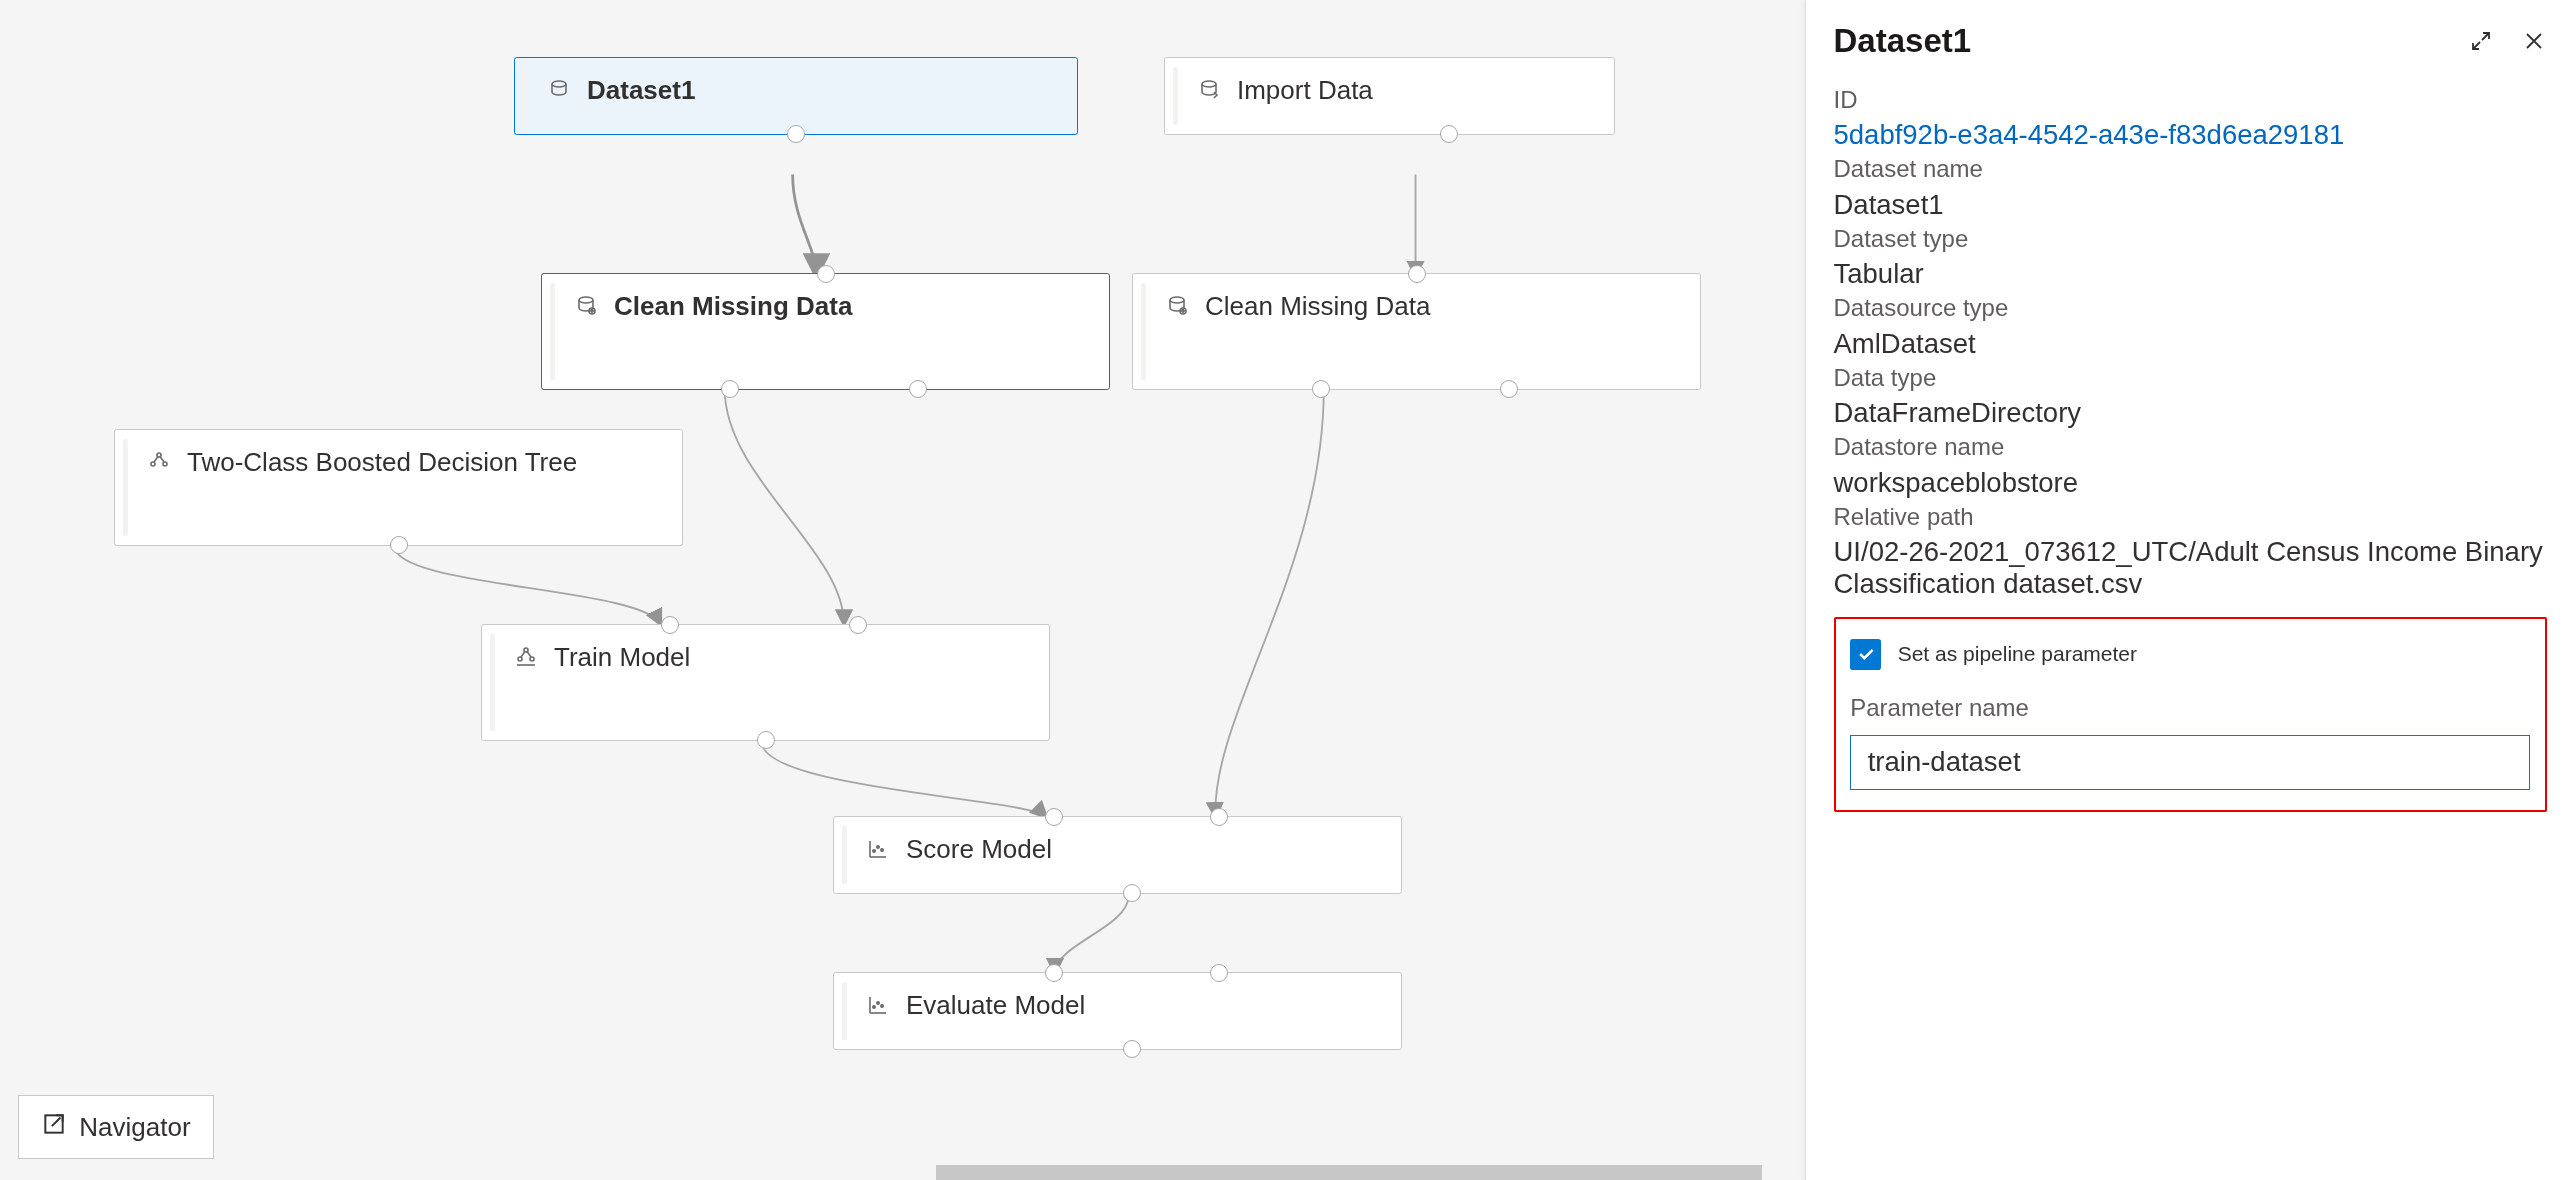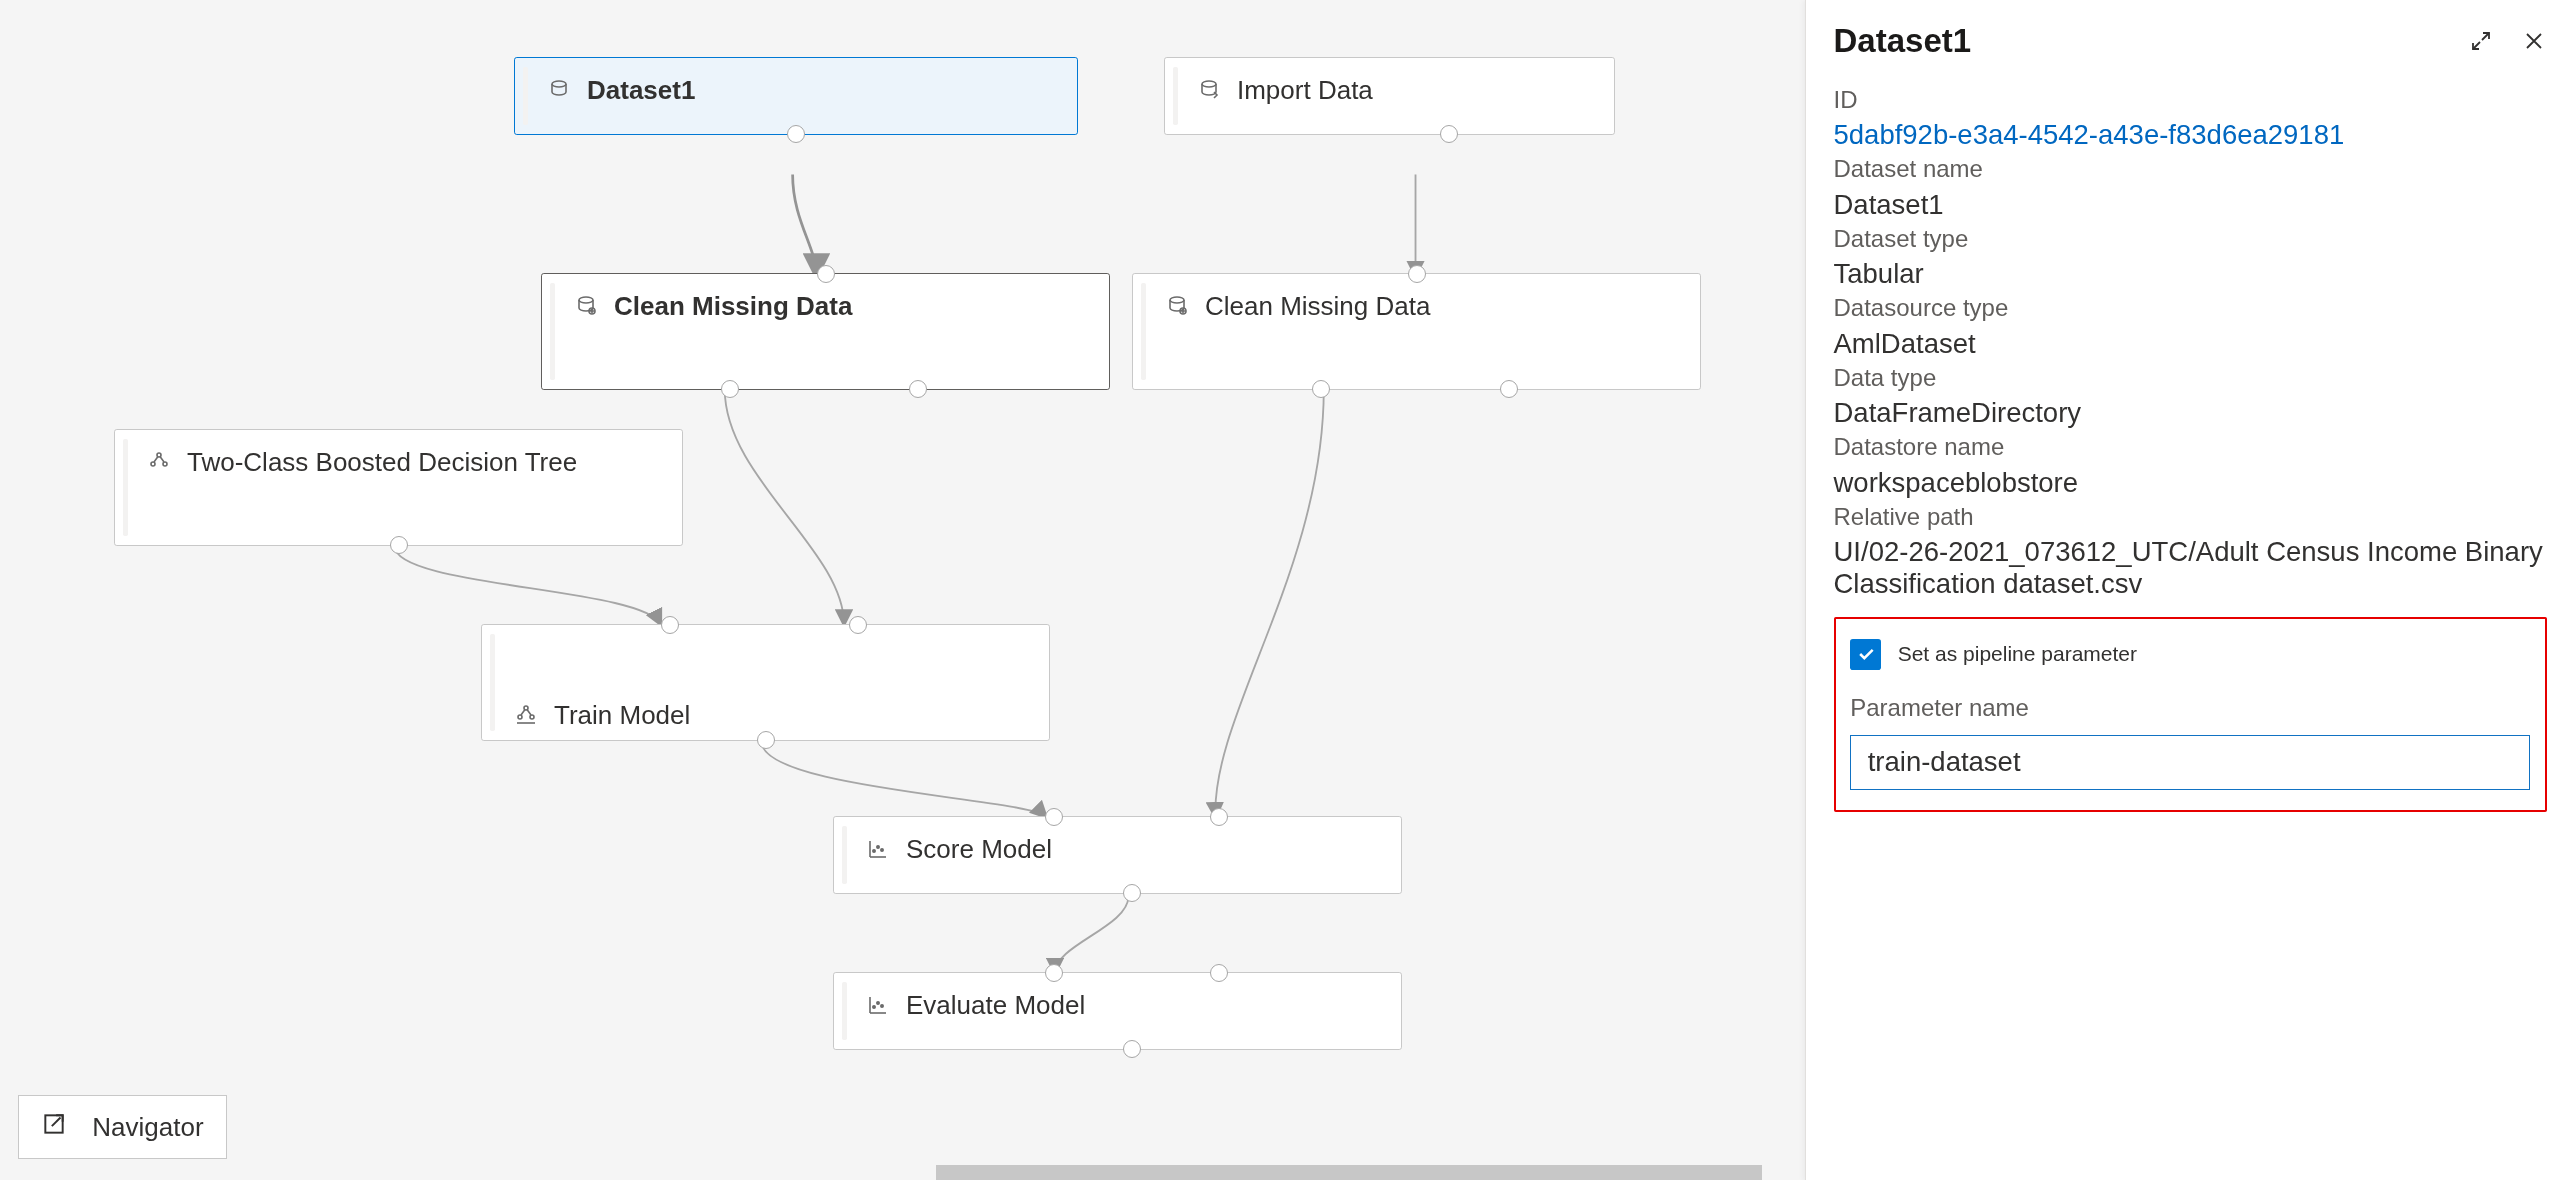--- a/index.html
+++ b/index.html
@@ -58,21 +58,21 @@
   .checkbox { width:31px; height:31px; background:#0078d4; border-radius:2.8px; display:flex; align-items:center; justify-content:center; }
   .checkbox svg { width:20px; height:20px; color:#fff; }
   .checkbox-label { font-size:21px; color:#323130; }
   .param-name-label { font-size:24px; color:#605e5c; margin-top:24px; }
   .param-input { margin-top:13px; width:100%; height:55px; border:1.8px solid #1172c3; font-size:27.5px; padding:0 16.5px; color:#323130; outline:none; }
 
   
   .navigator {
     position:absolute; left:18.3px; bottom:22px;
     background:#fff; border:0.9px solid #c8c8c8; height:64px;
-    display:flex; align-items:center; gap:25px; padding:0 22px; font-size:26px; color:#323130;
+    display:flex; align-items:center; gap:12px; padding:0 22px; font-size:26px; color:#323130;
   }
 
   
   .hscroll { position:absolute; left:936px; bottom:0; height:16.5px; width:826px; background:#c7c7c7; }
 </style>
 </head>
 <body>
 
 <div class="app">
 
@@ -174,21 +174,21 @@
               <circle cx="6" cy="14" r="2"></circle>
               <circle cx="18" cy="14" r="2"></circle>
               <path d="M11 6.5L7 12M13 6.5L17 12"></path>
             </svg>
         </span>
         <span>Two-Class Boosted Decision Tree</span>
       </span>
       <div class="port bot" style="left:275px;"></div>
     </div>
 
-    <div class="node" style="left:481px; top:624px; width:569px; height:117px;align-items:flex-end;">
+    <div class="node" style="left:481px; top:624px; width:569px; height:117px;">
       <div class="handle-bar"></div>
       <span class="lbl">
         <span class="icn">
           <svg viewBox="0 0 24 24" fill="none" stroke="currentColor" stroke-width="1.6">
               <circle cx="12" cy="5" r="2"></circle>
               <circle cx="6" cy="14" r="2"></circle>
               <circle cx="18" cy="14" r="2"></circle>
               <path d="M11 6.5L7 12M13 6.5L17 12"></path>
               <path d="M3 20h18"></path>
             </svg>

